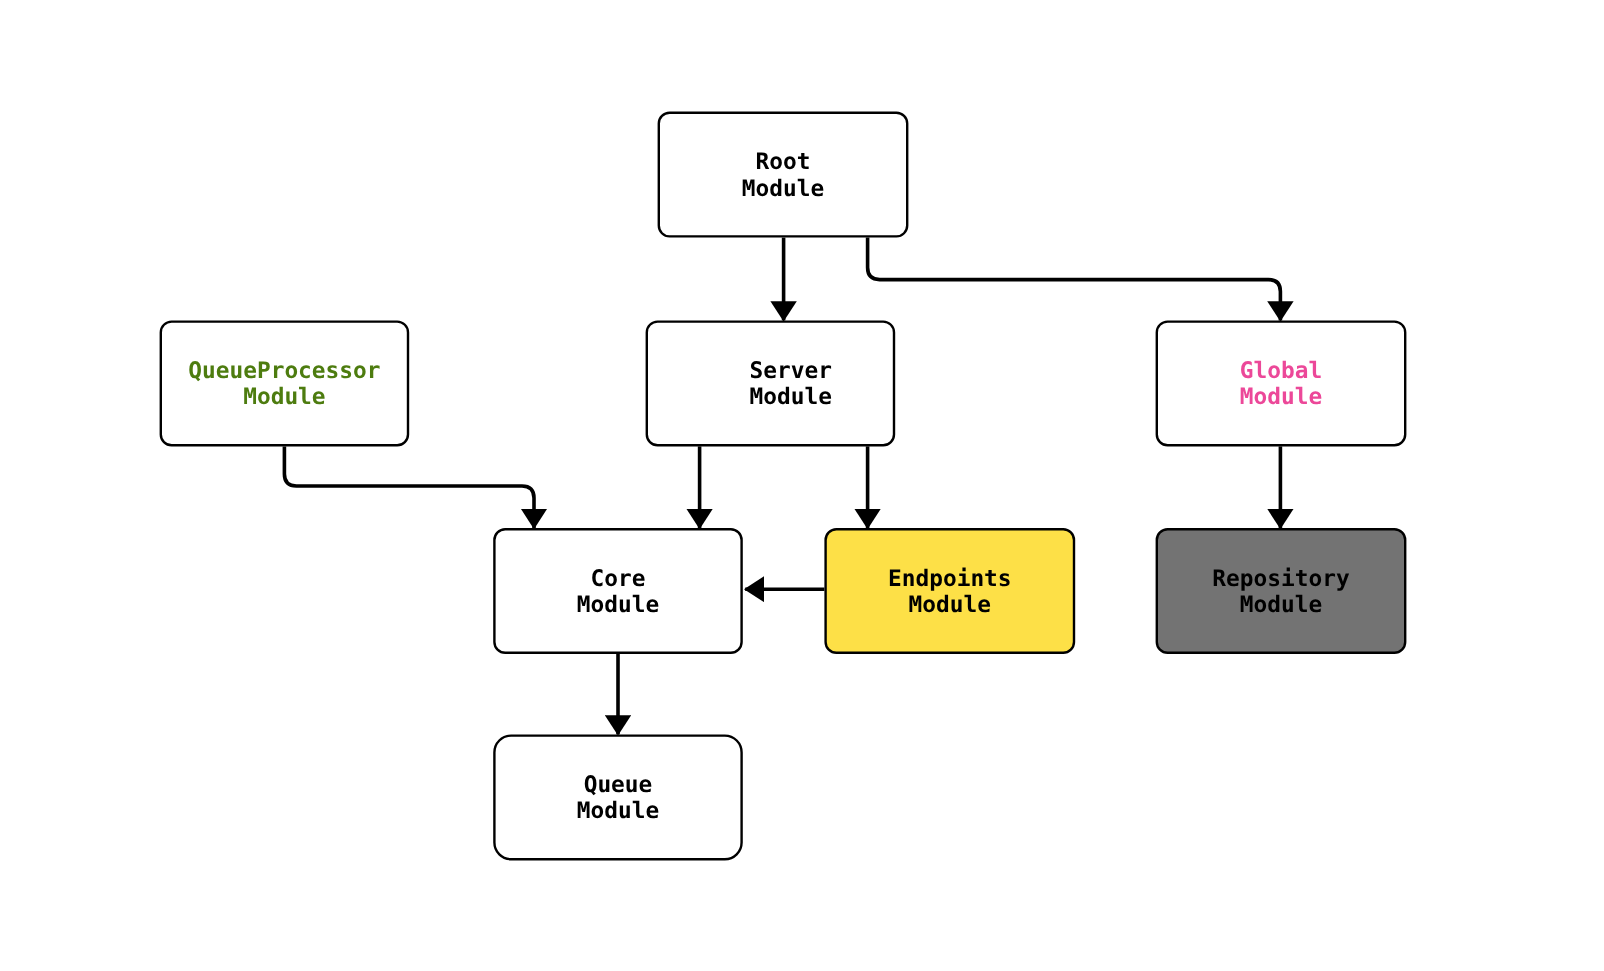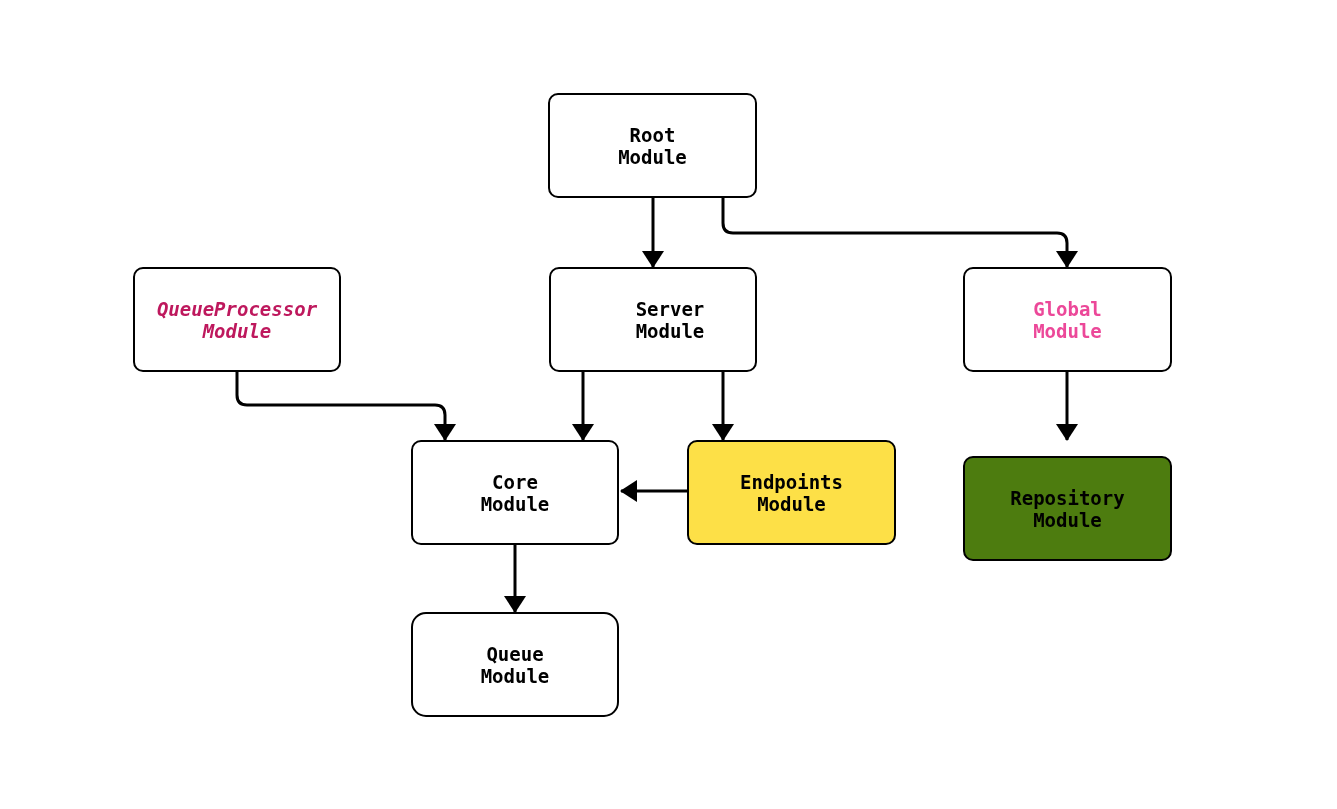--- a/index.html
+++ b/index.html
@@ -61,40 +61,40 @@
       <path class="edge-path" d="M 723 372 L 723 440" stroke="#000000" marker-end="url(#arrowhead)"></path>
       <path class="edge-path" d="M 687 491 L 621 491" stroke="#000000" marker-end="url(#arrowhead)"></path>
       <path class="edge-path" d="M 1067 372 L 1067 440" stroke="#000000" marker-end="url(#arrowhead)"></path>
       <path class="edge-path" d="M 515 545 L 515 612" stroke="#000000" marker-end="url(#arrowhead)"></path>
     </svg>
     <div class="node" style="left: 548px; top: 93px; width: 209px; height: 105px; background: rgb(255, 255, 255); border-color: rgb(0, 0, 0);">
       <div class="node-label" style="color: rgb(0, 0, 0);">Root
 Module</div>
     </div>
     <div class="node" style="left: 133px; top: 267px; width: 208px; height: 105px; background: rgb(255, 255, 255); border-color: rgb(0, 0, 0);">
-      <div class="node-label" style="color: #be185d; font-style: italic;">QueueProcessor
+      <div class="node-label" style="color: #4d7c0f;">QueueProcessor
 Module</div>
     </div>
-    <div class="node" style="left: 549px; top: 267px; width: 208px; height: 105px; background: rgb(255, 255, 255); border-color: rgb(0, 0, 0); padding-left: 34px;">
+    <div class="node" style="left: 538px; top: 267px; width: 208px; height: 105px; background: rgb(255, 255, 255); border-color: rgb(0, 0, 0); padding-left: 34px;">
       <div class="node-label" style="color: rgb(0, 0, 0);">Server
 Module</div>
     </div>
     <div class="node" style="left: 963px; top: 267px; width: 209px; height: 105px; background: rgb(255, 255, 255); border-color: rgb(0, 0, 0);">
       <div class="node-label" style="color: #ec4899;">Global
 Module</div>
     </div>
     <div class="node" style="left: 411px; top: 440px; width: 208px; height: 105px; background: rgb(255, 255, 255); border-color: rgb(0, 0, 0);">
       <div class="node-label" style="color: rgb(0, 0, 0);">Core
 Module</div>
     </div>
     <div class="node" style="left: 687px; top: 440px; width: 209px; height: 105px; background: #fde047; border-color: rgb(0, 0, 0);">
       <div class="node-label" style="color: rgb(0, 0, 0);">Endpoints
 Module</div>
     </div>
-    <div class="node" style="left: 963px; top: 440px; width: 209px; height: 105px; background: #4d7c0f; border-color: rgb(0, 0, 0); margin-top: 16px;">
+    <div class="node" style="left: 963px; top: 440px; width: 209px; height: 105px; background: #737373; border-color: rgb(0, 0, 0);">
       <div class="node-label" style="color: rgb(0, 0, 0);">Repository
 Module</div>
     </div>
     <div class="node" style="left: 411px; top: 612px; width: 208px; height: 105px; background: rgb(255, 255, 255); border-color: rgb(0, 0, 0); border-radius: 15px;">
       <div class="node-label" style="color: rgb(0, 0, 0);">Queue
 Module</div>
     </div>
   </div>
 
 </body></html>

